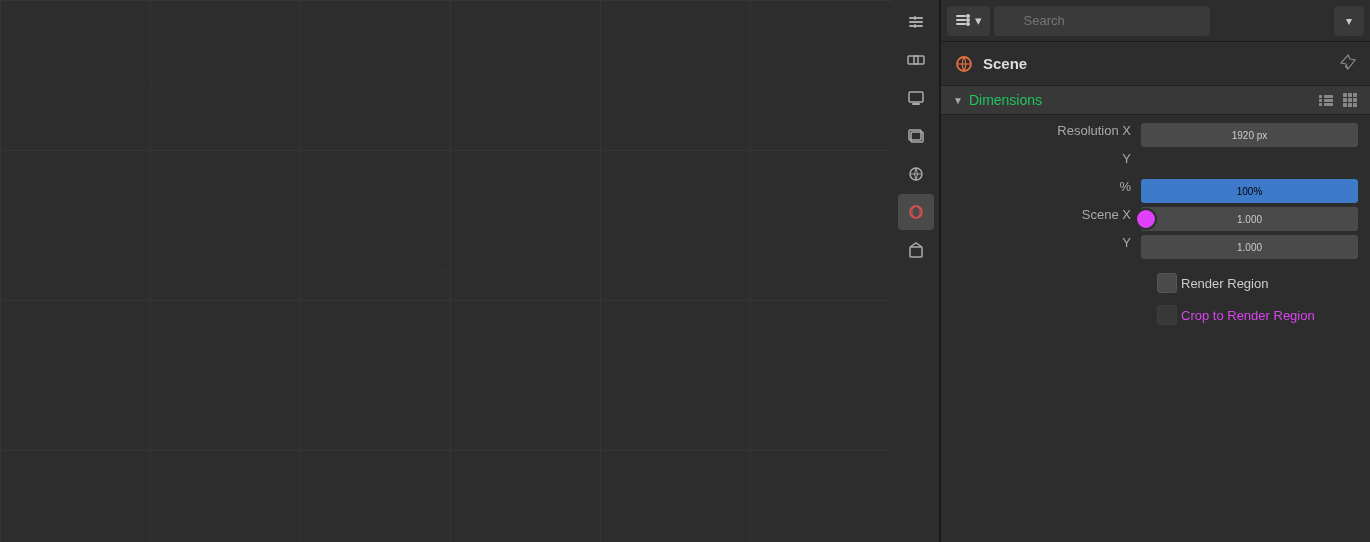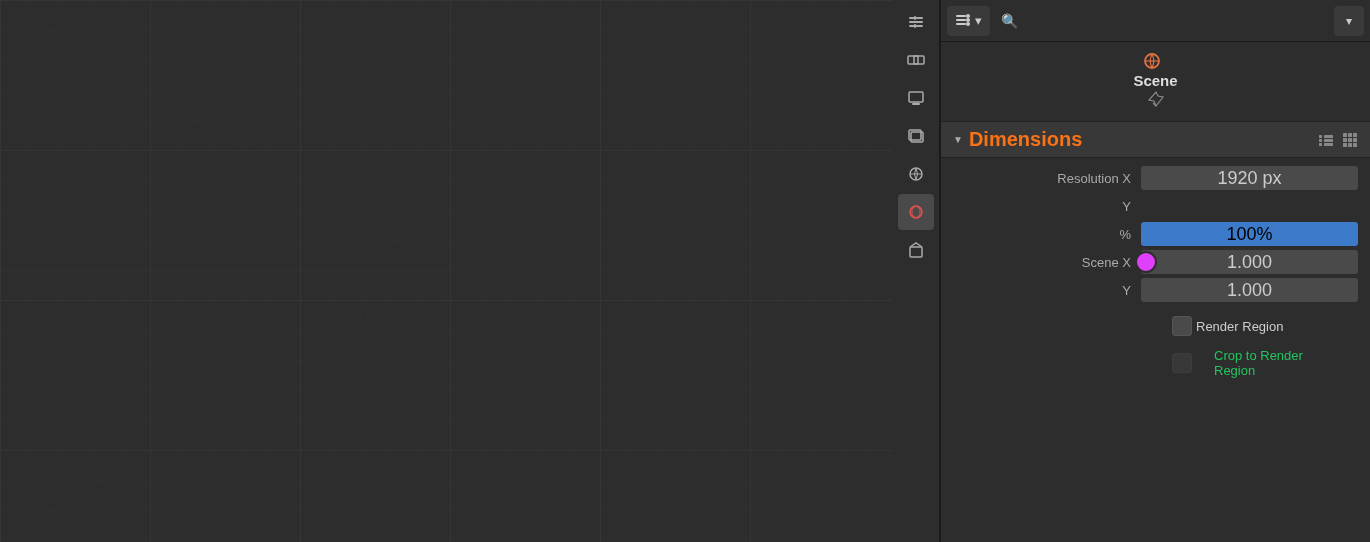--- a/index.html
+++ b/index.html
@@ -132,21 +132,20 @@
     }
 
     
     .panel-header {
       display: flex;
       align-items: center;
       padding: 8px 12px;
       background: #2d2d2d;
       border-bottom: 1px solid #222;
       min-height: 44px;
-      flex-direction: column;
     }
 
     .panel-header-icon {
       width: 22px;
       height: 22px;
       margin-right: 8px;
       display: flex;
       align-items: center;
       justify-content: center;
     }
@@ -181,41 +180,40 @@
       border-bottom: 1px solid #222;
       gap: 6px;
     }
 
     .section-header-triangle {
       color: #aaa;
       font-size: 10px;
     }
 
     .section-title {
-      font-size: 20px;
-      font-weight: 700;
-      color: #f97316;
+      font-size: 14px;
+      font-weight: 400;
+      color: #22c55e;
       flex: 1;
     }
 
     .section-header-icons {
       display: flex;
       gap: 8px;
       align-items: center;
       color: #888;
     }
 
     
     .prop-grid {
       padding: 6px 0;
     }
 
     .prop-row {
       display: flex;
-      align-items: center;
       min-height: 28px;
       padding: 2px 8px 2px 0;
     }
 
     .prop-label {
       text-align: right;
       color: #aaaaaa;
       font-size: 13px;
       padding-right: 10px;
       min-width: 200px;
@@ -224,21 +222,21 @@
 
     .prop-field {
       flex: 1;
       height: 24px;
       background: #4a4a4a;
       border-radius: 3px;
       display: flex;
       align-items: center;
       justify-content: center;
       color: #cccccc;
-      font-size: 18px;
+      font-size: 10px;
       position: relative;
       cursor: ew-resize;
       margin-right: 4px;
     }
 
     .prop-field.active {
       background: #3d7ac9;
       color: #000000;
     }
 
@@ -256,21 +254,21 @@
       top: 50%;
       transform: translateY(-50%);
       z-index: 5;
       border: 2px solid #2d2d2d;
     }
 
     
     .checkbox-row {
       display: flex;
       align-items: center;
-      padding: 6px 27px;
+      padding: 6px 12px;
       min-height: 32px;
       gap: 4px;
     }
 
     .checkbox-widget {
       width: 20px;
       height: 20px;
       background: #4a4a4a;
       border-radius: 3px;
       border: 1px solid #555;
@@ -280,22 +278,21 @@
       cursor: pointer;
       flex-shrink: 0;
     }
 
     .checkbox-label {
       font-size: 13px;
       color: #cccccc;
     }
 
     .checkbox-label.disabled {
-      color: #22c55e;
-      margin-left: 18px;
+      color: #d946ef;
     }
 
     
     .grid-svg {
       width: 100%;
       height: 100%;
     }
   </style>
 </head>
 <body>
@@ -383,20 +380,21 @@
         <rect x="1" y="10" width="10" height="2" rx="1" fill="#ccc"></rect>
         <circle cx="13" cy="3" r="2" fill="#ccc"></circle>
         <circle cx="13" cy="7" r="2" fill="#ccc"></circle>
         <circle cx="13" cy="11" r="2" fill="#ccc"></circle>
       </svg>
       <span>▾</span>
     </button>
 
     <div class="search-wrapper">
       <span class="search-icon-overlay">🔍</span>
+      <input type="text" class="search-bar" placeholder="Search" style="">
     </div>
 
     <button class="dropdown-btn">
       <span>▾</span>
     </button>
   </div>
 
   <div class="panel-header">
     <div class="panel-header-icon">
       <svg width="20" height="20" viewBox="0 0 20 20" fill="none" xmlns="http://www.w3.org/2000/svg">

